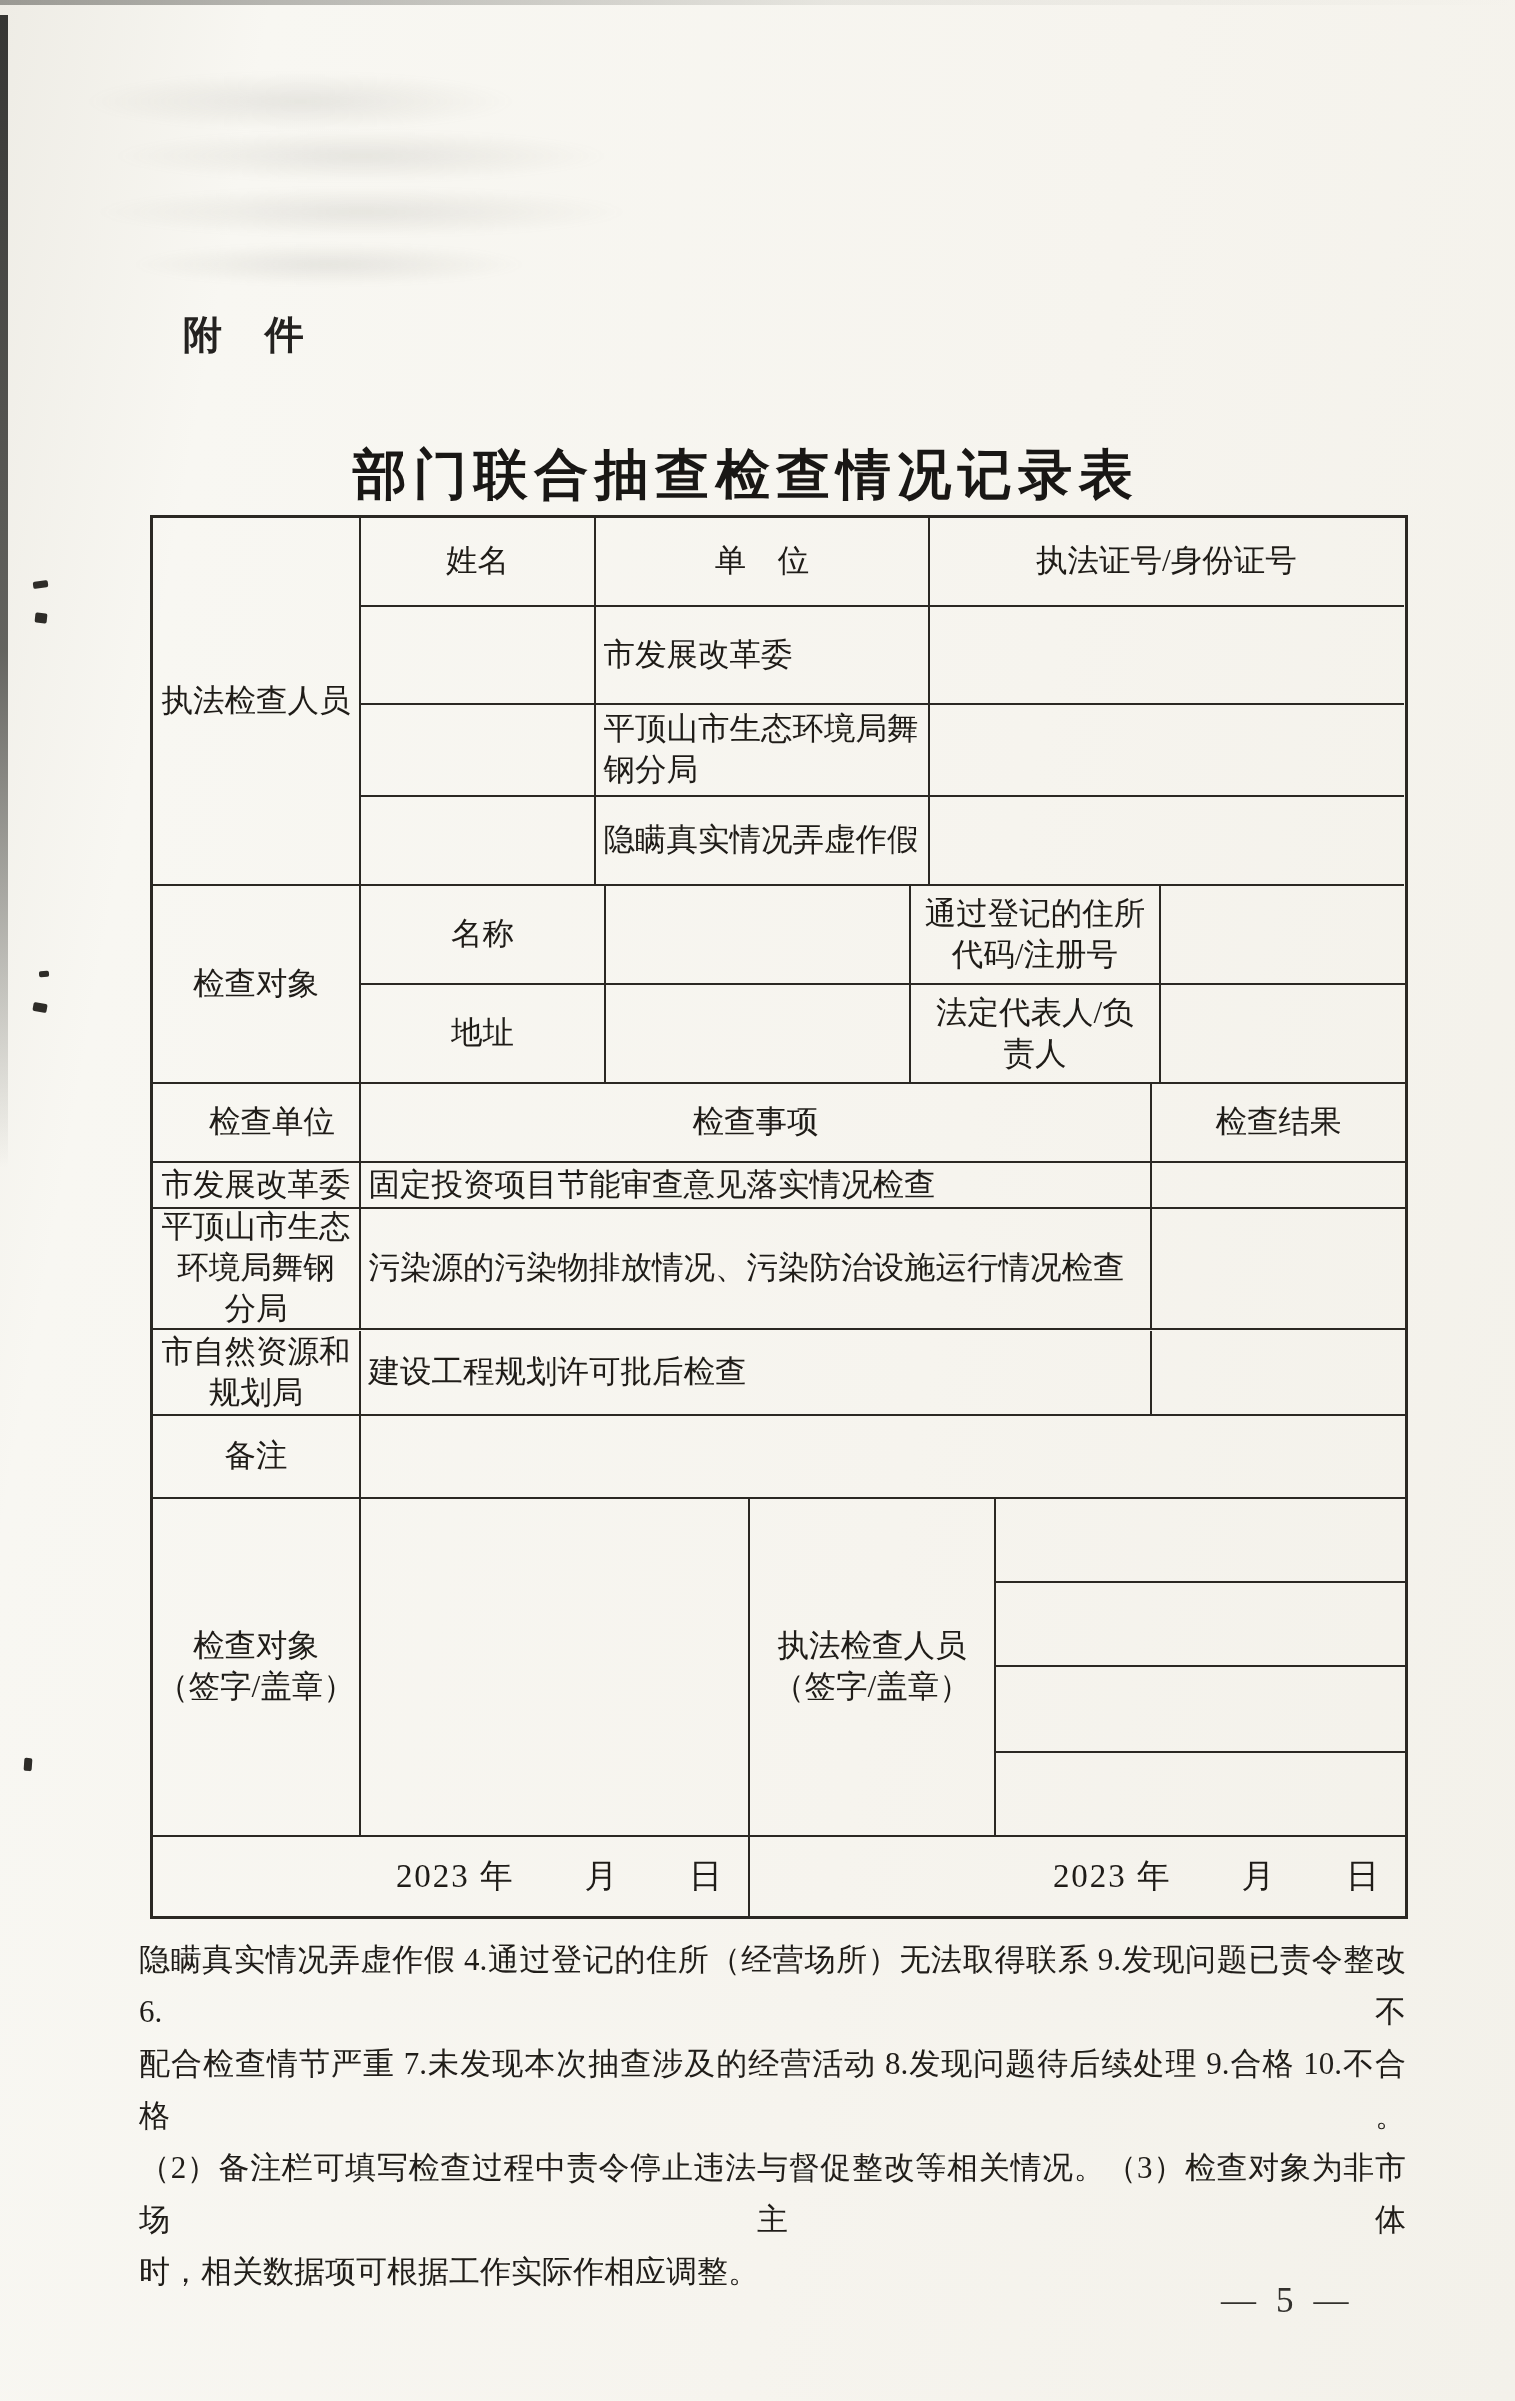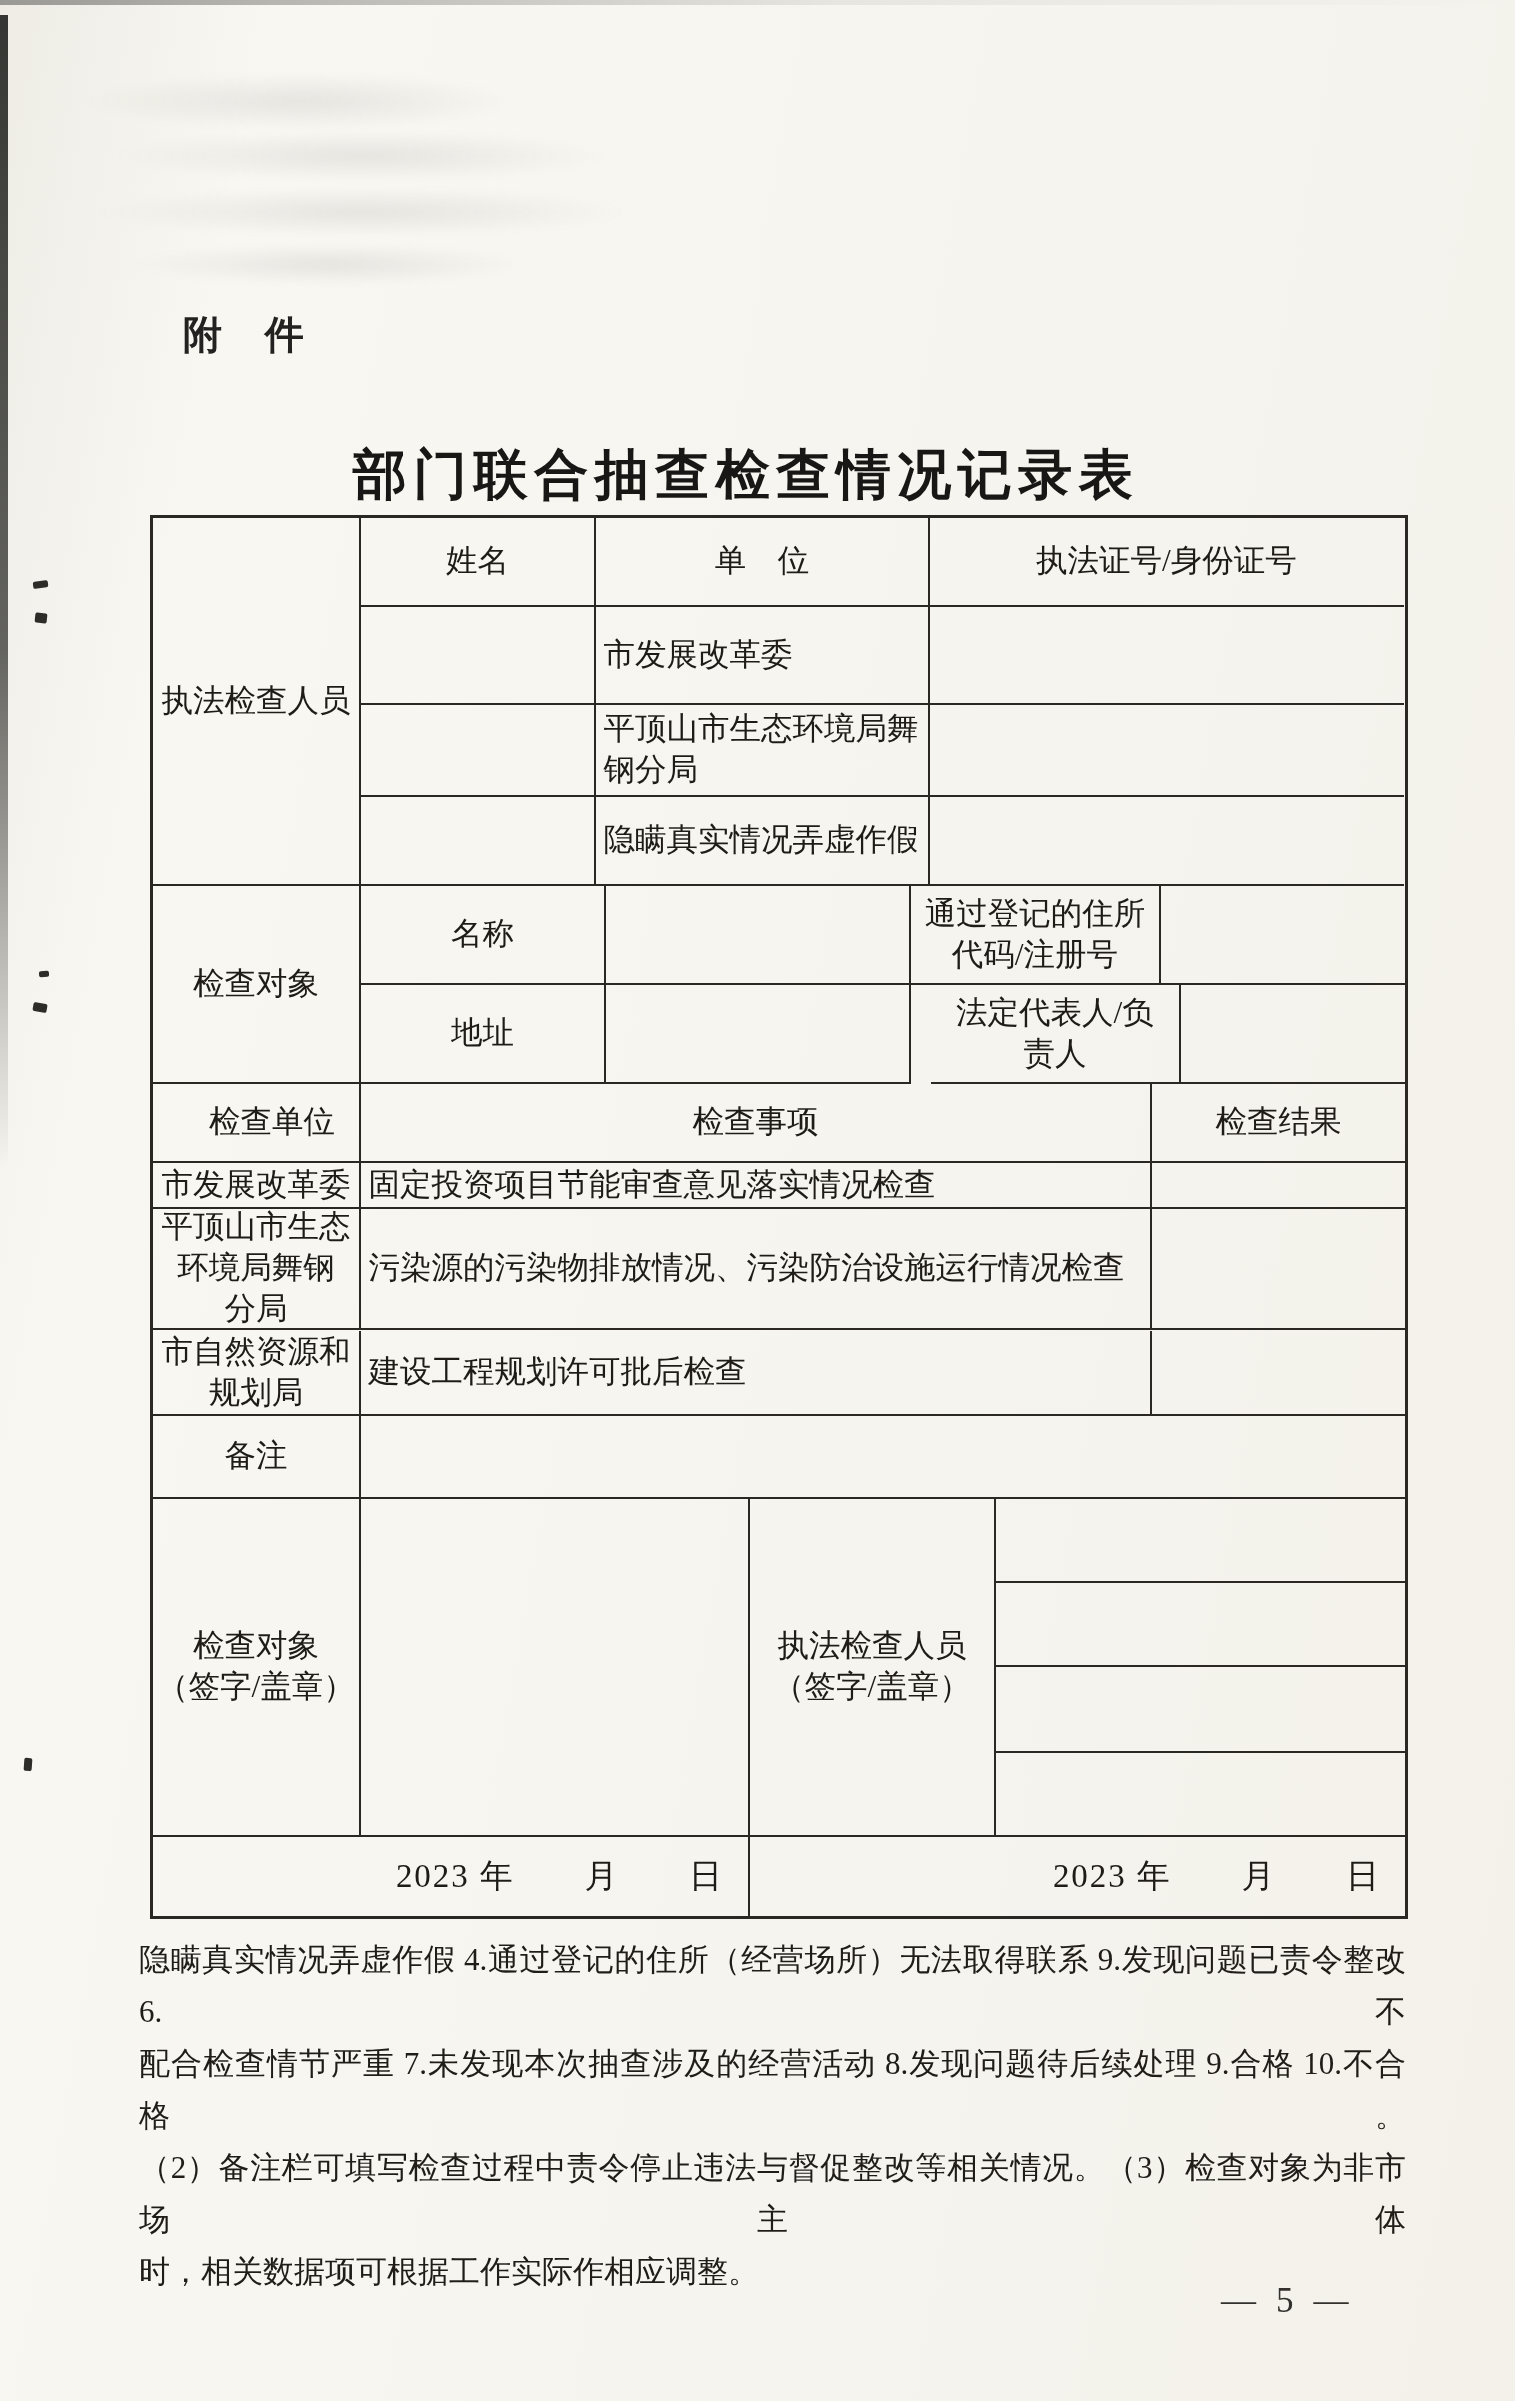--- a/index.html
+++ b/index.html
@@ -118,21 +118,21 @@
 
     <div class="cell" style="left:0;top:368px;width:208px;height:198px;">检查对象</div>
     <div class="cell" style="left:208px;top:368px;width:245px;height:99px;">名称</div>
     <div class="cell" style="left:452px;top:368px;width:306px;height:99px;"></div>
     <div class="cell pre" style="left:758px;top:368px;width:250px;height:99px;">通过登记的住所
 代码/注册号</div>
     <div class="cell no-r" style="left:1008px;top:368px;width:244px;height:99px;"></div>
 
     <div class="cell" style="left:208px;top:467px;width:245px;height:99px;">地址</div>
     <div class="cell" style="left:452px;top:467px;width:306px;height:99px;"></div>
-    <div class="cell pre" style="left:758px;top:467px;width:250px;height:99px;margin-left:20px;">法定代表人/负
+    <div class="cell pre" style="left:758px;top:467px;width:250px;height:99px;">法定代表人/负
 责人</div>
     <div class="cell no-r" style="left:1008px;top:467px;width:244px;height:99px;"></div>
 
     <div class="cell" style="left:0;top:566px;width:208px;height:79px;padding-left:32px;">检查单位</div>
     <div class="cell" style="left:208px;top:566px;width:791px;height:79px;">检查事项</div>
     <div class="cell no-r" style="left:999px;top:566px;width:253px;height:79px;">检查结果</div>
 
     <div class="cell" style="left:0;top:645px;width:208px;height:46px;">市发展改革委</div>
     <div class="cell left" style="left:208px;top:645px;width:791px;height:46px;">固定投资项目节能审查意见落实情况检查</div>
     <div class="cell no-r" style="left:999px;top:645px;width:253px;height:46px;"></div>

